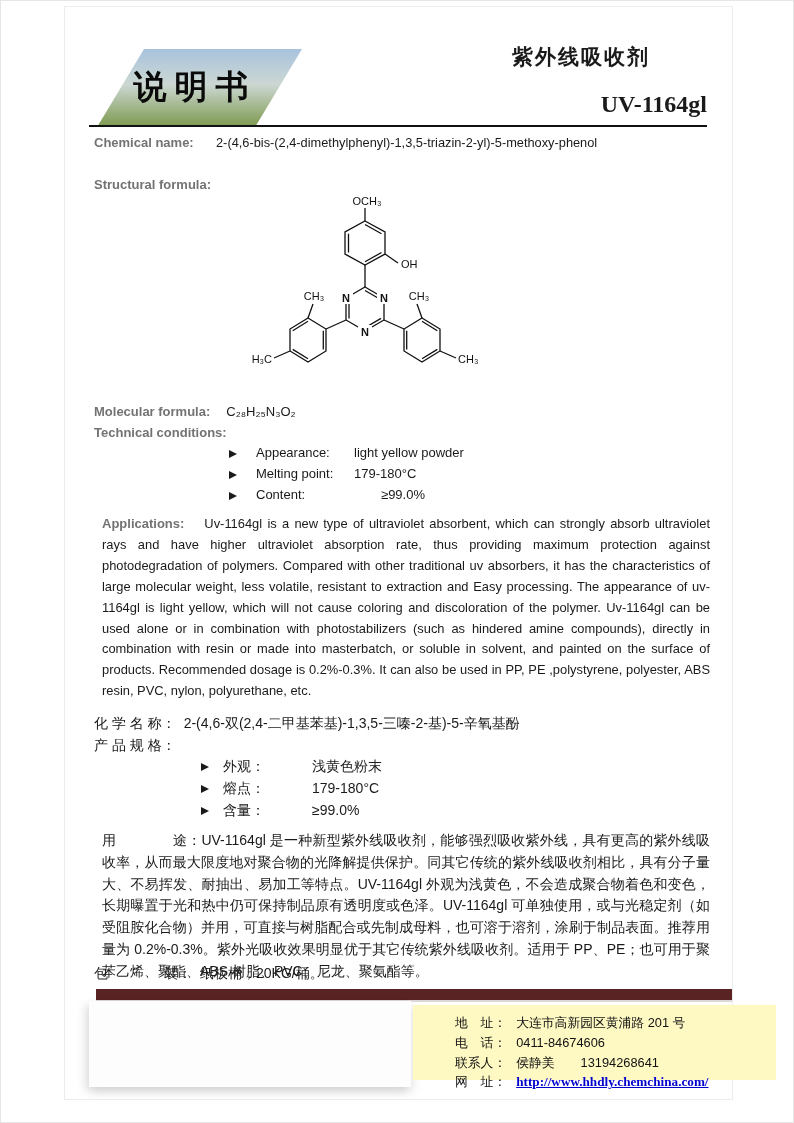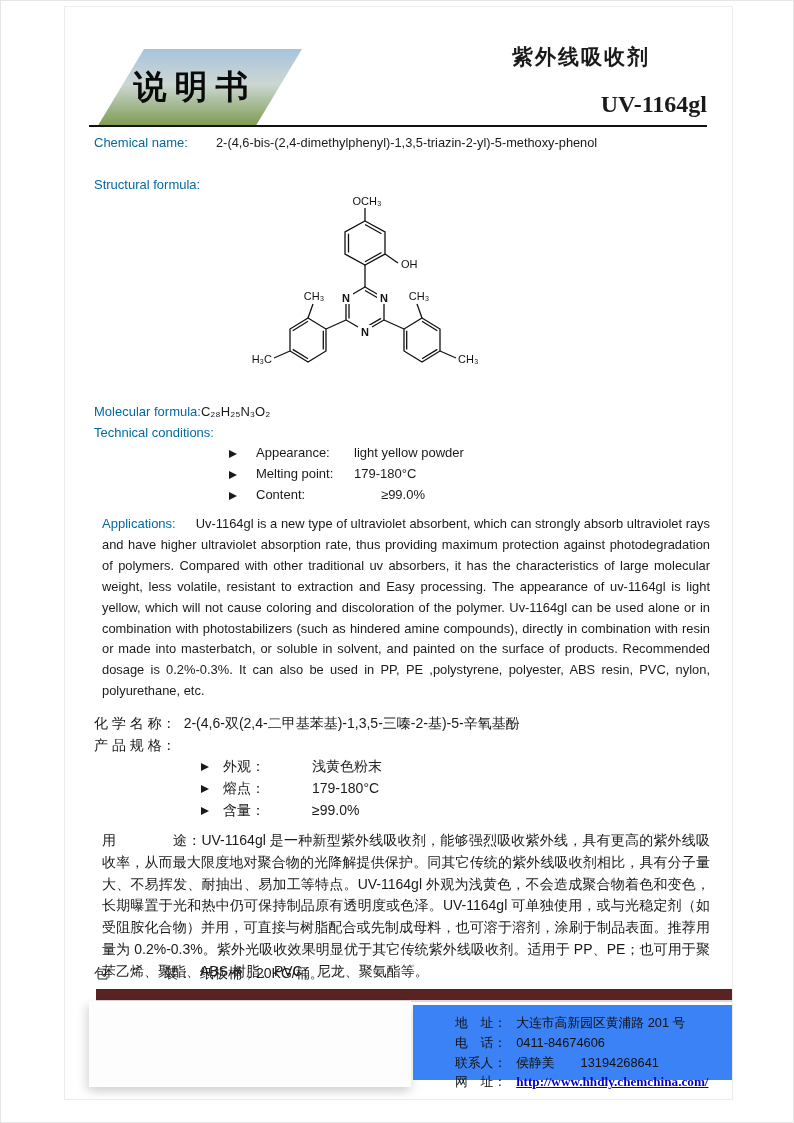--- a/index.html
+++ b/index.html
@@ -18,25 +18,25 @@
         text-align:center;margin-left:-28px;font-family:"Liberation Serif","DejaVu Serif",serif;
         font-size:33px;font-weight:bold;letter-spacing:8px;color:#0a0a0a;}
   .cat{position:absolute;left:455px;top:42px;width:250px;text-align:center;
         font-family:"Liberation Serif","DejaVu Serif",serif;font-size:21px;font-weight:bold;letter-spacing:2px;}
   .code{position:absolute;left:540px;top:90px;width:166px;text-align:right;
         font-family:"Liberation Serif","DejaVu Serif",serif;font-size:24px;font-weight:bold;}
   .hdr-rule{position:absolute;left:88px;top:124px;width:618px;height:2px;background:#111;}
 
   
   .row{position:absolute;left:93px;width:608px;white-space:nowrap;font-size:12.8px;}
-  .lbl{font-weight:normal;font-size:13px;color:#0369a1;}
+  .lbl{font-weight:bold;font-size:13px;color:#737373;}
   .w122{display:inline-block;width:122px;}
   .w104{display:inline-block;width:104px;}
   .mr{margin-right:20px;}
-  .ml6{margin-left:0;}
+  .ml6{margin-left:16px;}
   .ml8{margin-left:8px;}
   .para{position:absolute;left:93px;width:608px;margin:8px;text-align:justify;
         font-size:12.9px;line-height:20.9px;}
   .cnfs{font-size:14px;}
   .cnpara{font-size:14px;line-height:21.8px;}
 
   
   .brow{position:absolute;left:93px;width:608px;height:21px;font-size:13px;}
   .tri{position:absolute;top:5px;width:0;height:0;border-left:8px solid #1a1a1a;
        border-top:4.5px solid transparent;border-bottom:4.5px solid transparent;}
@@ -51,21 +51,21 @@
   
   .structure{position:absolute;left:240px;top:190px;}
   .structure text{font-family:"Liberation Sans","DejaVu Sans",sans-serif;font-size:11px;fill:#111;}
   .structure .nlab{font-weight:bold;}
 
   
   .footer-bar{position:absolute;left:95px;top:988px;width:636px;height:11px;background:#5a2323;
         box-shadow:0 2px 0 rgba(160,140,140,.35);}
   .logo-box{position:absolute;left:88px;top:1000px;width:322px;height:86px;background:#fdfdfd;
         box-shadow:-4px 4px 9px rgba(0,0,0,.12),3px 5px 9px rgba(0,0,0,.08);}
-  .contact{position:absolute;left:412px;top:1004px;width:319px;height:75px;background:#3b82f6;
+  .contact{position:absolute;left:412px;top:1004px;width:363px;height:75px;background:#fef9c3;
         box-sizing:border-box;padding:8px 8px 0 42px;font-size:12.8px;line-height:19.8px;color:#111;}
   .cline{white-space:nowrap;}
   .clbl{margin-right:10px;white-space:pre;}
   .mob{margin-left:26px;}
   .link{color:#0000cc;font-weight:bold;text-decoration:underline;cursor:pointer;
         font-family:"Liberation Serif","DejaVu Serif",serif;font-size:13.2px;}
 </style>
 </head>
 <body>
 

